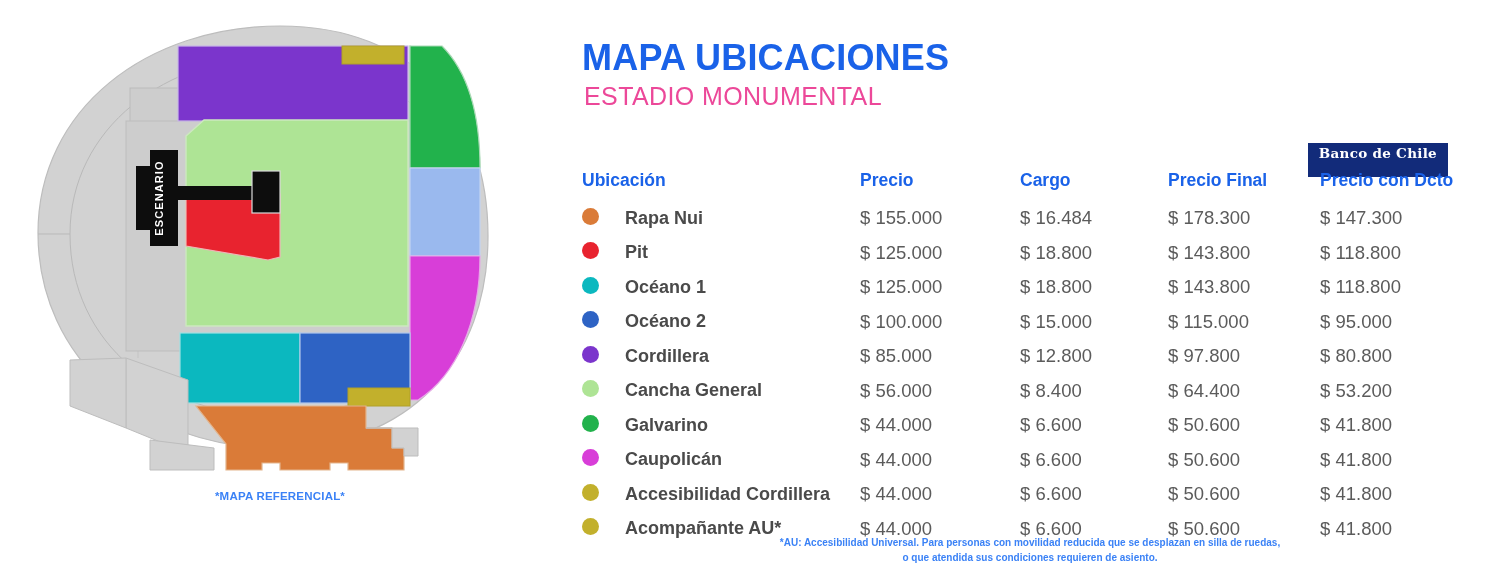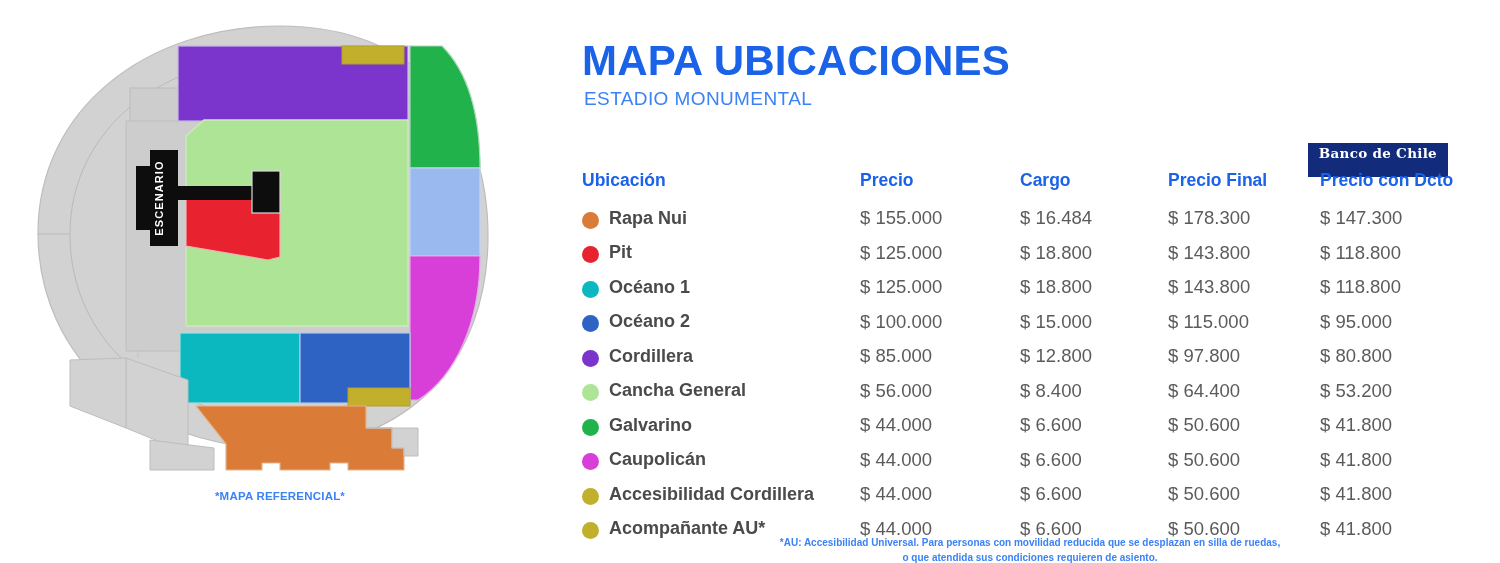--- a/index.html
+++ b/index.html
@@ -39,31 +39,31 @@
   
   #info-panel {
     position: absolute;
     left: 560px; top: 0;
     width: 940px; height: 563px;
   }
 
   #title-block { position: absolute; left: 22px; top: 40px; }
   #main-title {
     color: #1a62e8;
-    font-size: 42px;
+    font-size: 36px;
     font-weight: 700;
     letter-spacing: .2px;
     line-height: 1;
     margin: 0;
     white-space: nowrap;
     text-align: center;
   }
   #sub-title {
-    color: #3b82f6;
-    font-size: 19px;
+    color: #ec4899;
+    font-size: 25px;
     font-weight: 400;
     letter-spacing: .4px;
     margin: 6px 0 0 2px;
     white-space: nowrap;
   }
 
   
   #bank-logo {
     position: absolute;
     right: 52px;
@@ -109,21 +109,21 @@
     color: #4a4a4a;
     font-weight: 700;
     font-size: 18px;
   }
   th.c-loc,  td.c-loc   { width: 278px; }
   th.c-pre,  td.c-pre   { width: 160px; }
   th.c-car,  td.c-car   { width: 148px; }
   th.c-fin,  td.c-fin   { width: 152px; }
   th.c-dct,  td.c-dct   { width: 152px; }
 
-  .loc-wrap { display: flex; align-items: flex-end; gap: 10px; }
+  .loc-wrap { display: flex; align-items: flex-start; gap: 26px; }
   .dot {
     width: 17px; height: 17px;
     border-radius: 50%;
     flex: 0 0 17px;
     display: inline-block;
   }
 
   #footnote {
     position: absolute;
     left: 60px;

